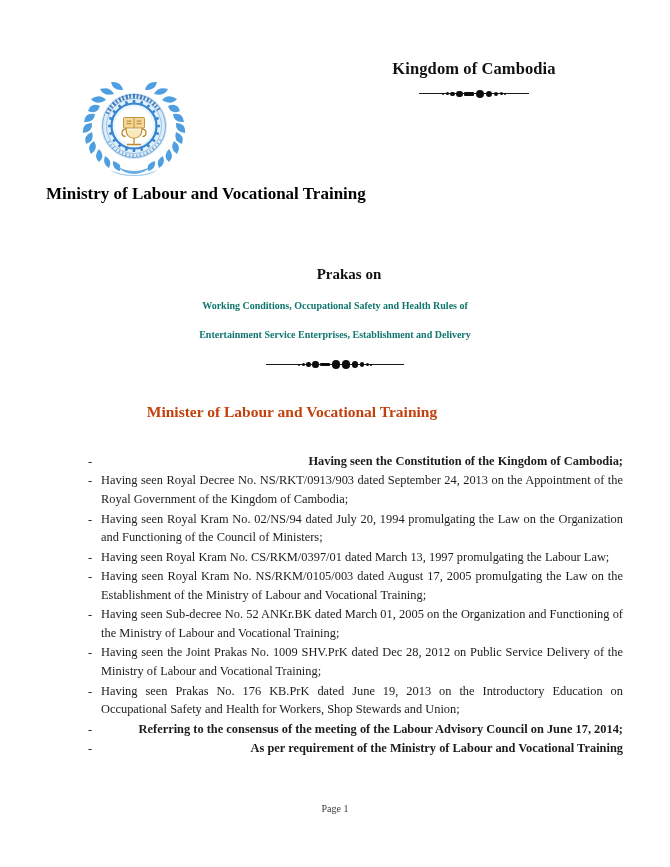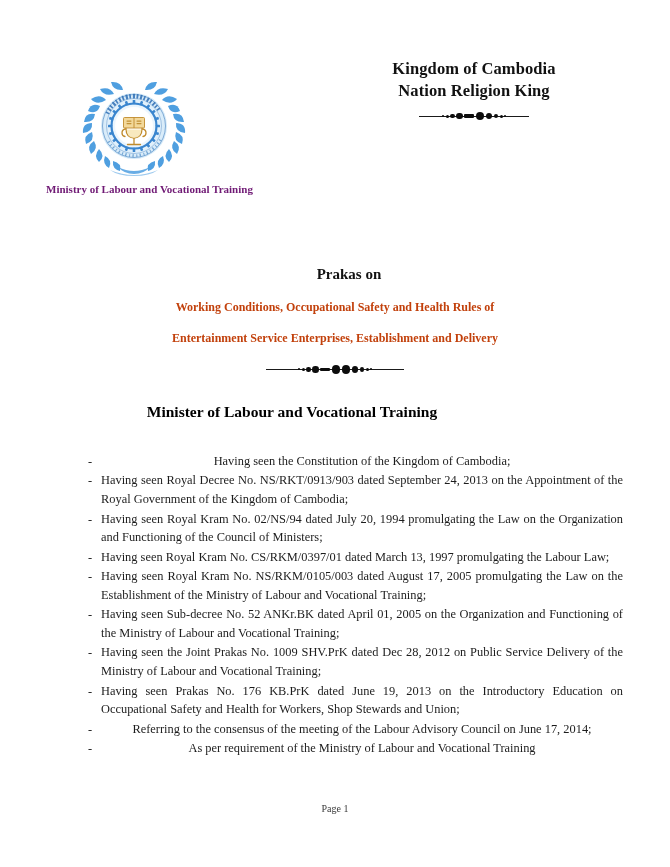--- a/index.html
+++ b/index.html
@@ -97,67 +97,67 @@
   .emblem svg { display: block; width: 108px; height: 108px; }
 
   
   .ministry-block {
     position: absolute;
     left: 46px;
     top: 182px;
     text-align: left;
   }
   .ministry-line {
-    font-size: 11px;
+    font-size: 17px;
     font-weight: bold;
     line-height: 1.42;
-    color: #701a75;
+    color: #000000;
     white-space: nowrap;
   }
 
   
   .title-block {
     position: absolute;
     left: 0;
     top: 266px;
     width: 670px;
     text-align: center;
   }
   .title-line-1 {
     font-size: 15px;
     font-weight: bold;
     color: #111111;
     margin-bottom: 17px;
     padding-left: 28px;
   }
   .title-line-2,
   .title-line-3 {
-    font-size: 12px;
+    font-size: 10px;
     font-weight: bold;
-    color: #c2410c;
+    color: #0f766e;
     line-height: 1.2;
     margin-bottom: 17px;
     white-space: nowrap;
   }
 
   .title-divider-wrap {
     width: 138px;
     margin: 14px auto 0 auto;
   }
 
   
   .minister-heading {
     position: absolute;
     left: 0;
     top: 403px;
     width: 584px;
     text-align: center;
     font-size: 15.5px;
     font-weight: bold;
-    color: #000000;
+    color: #c2410c;
   }
 
   
   .body-list {
     position: absolute;
     left: 88px;
     top: 452px;
     width: 535px;
   }
   .clause {
@@ -172,21 +172,21 @@
     width: 13px;
     flex: 0 0 13px;
     text-align: left;
     color: #1c1c1c;
   }
   .clause .clause-text {
     flex: 1 1 auto;
     text-align: justify;
     text-justify: inter-word;
   }
-  .clause.nojustify .clause-text { text-align: center; }
+  .clause.nojustify .clause-text { text-align: right; font-weight: bold; }
 
   
   .page-footer {
     position: absolute;
     left: 0;
     top: 803px;
     width: 670px;
     text-align: center;
     font-size: 10px;
     color: #3a3a3a;
@@ -445,21 +445,20 @@
           <path d="M47.5 72.5 h13"></path>
           <path d="M45.5 57 q-3.5 0.5 -3.5 4 q0 3 3 3.5"></path>
           <path d="M62.5 57 q3.5 0.5 3.5 4 q0 3 -3 3.5"></path>
         </g>
         <path d="M46.6 57.5 q0.4 8 7.4 8.4 q7 -0.4 7.4 -8.4z" fill="#f7e7b8" opacity="0.9"></path>
       </svg>
     </div>
 
     <div class="national-block">
       <div class="national-line">Kingdom of Cambodia</div>
-      <div class="national-line">Nation Religion King</div>
       <div class="orn-divider" style="width:110px;">
         <span class="bar"></span>
         <span class="cluster">
           <i class="d1"></i>
             <i class="d2"></i>
             <i class="d3"></i>
             <i class="d4"></i>
             <i class="dbar"></i>
             <i class="d5"></i>
             <i class="d4"></i>
@@ -518,21 +517,21 @@
     <div class="clause">
       <span class="dash">-</span>
       <span class="clause-text">Having seen Royal Kram No. CS/RKM/0397/01 dated March 13, 1997 promulgating the Labour Law;</span>
     </div>
     <div class="clause">
       <span class="dash">-</span>
       <span class="clause-text">Having seen Royal Kram No. NS/RKM/0105/003 dated August 17, 2005 promulgating the Law on the Establishment of the Ministry of Labour and Vocational Training;</span>
     </div>
     <div class="clause">
       <span class="dash">-</span>
-      <span class="clause-text">Having seen Sub-decree No. 52 ANKr.BK dated April 01, 2005 on the Organization and Functioning of the Ministry of Labour and Vocational Training;</span>
+      <span class="clause-text">Having seen Sub-decree No. 52 ANKr.BK dated March 01, 2005 on the Organization and Functioning of the Ministry of Labour and Vocational Training;</span>
     </div>
     <div class="clause">
       <span class="dash">-</span>
       <span class="clause-text">Having seen the Joint Prakas No. 1009 SHV.PrK dated Dec 28, 2012 on Public Service Delivery of the Ministry of Labour and Vocational Training;</span>
     </div>
     <div class="clause">
       <span class="dash">-</span>
       <span class="clause-text">Having seen Prakas No. 176 KB.PrK dated June 19, 2013 on the Introductory Education on Occupational Safety and Health  for Workers, Shop Stewards and Union;</span>
     </div>
     <div class="clause nojustify">

